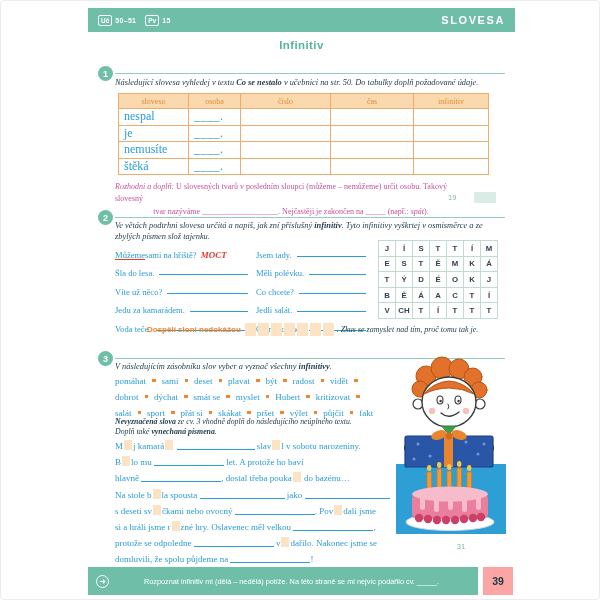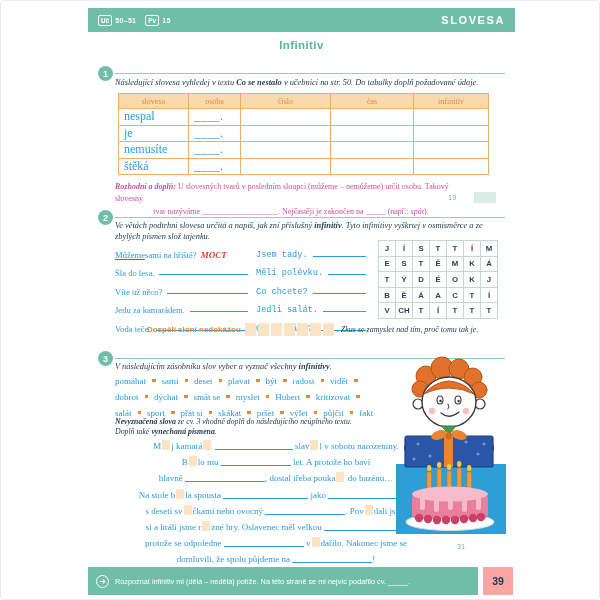--- a/index.html
+++ b/index.html
@@ -13,42 +13,42 @@
   .badge { border:1px solid #fff; border-radius:2px; font-size:6.5px; font-weight:bold; padding:0px 2px; margin-right:3px; line-height:9px; }
   .badge-val { font-size:7px; font-weight:bold; margin-right:9px; letter-spacing:.3px; }
   .header-title { margin-left:auto; font-size:11px; font-weight:bold; letter-spacing:1.6px; }
   .page-title { position:absolute; left:0; top:39px; width:427px; text-align:center; color:#56b49a;
     font-family:"Liberation Sans",sans-serif; font-size:11.5px; font-weight:bold; letter-spacing:.4px; }
 
   .footer-bar { position:absolute; left:0; top:567px; width:390px; height:28px; background:#6fbfa8;
     display:flex; align-items:center; padding:0 8px; color:#fff; font-family:"Liberation Sans",sans-serif; }
   .f-icon { width:13px; height:13px; min-width:13px; border:1.3px solid #fff; border-radius:50%;
     display:flex; align-items:center; justify-content:center; font-size:8px; margin-right:6px; }
-  .f-text { font-size:7.3px; }
+  .f-text { font-size:7.3px;margin-left:29px; }
   .page-num { position:absolute; left:395px; top:567px; width:30px; height:28px; background:#fca5a5;
     color:#173a45; font-family:"Liberation Sans",sans-serif; font-size:10.5px; font-weight:bold;
     display:flex; align-items:center; justify-content:center; }
 
   
   .ex-num { position:absolute; width:15px; height:15px; border-radius:50%; background:#6fbfa8; color:#fff;
     font-family:"Liberation Sans",sans-serif; font-size:9px; font-weight:bold;
     display:flex; align-items:center; justify-content:center; }
   .ex-line { position:absolute; height:1.2px; background:#93cdbb; }
   .inst { position:absolute; font-style:italic; color:#27404f; font-size:8.4px; line-height:1.25; }
   .inst b { font-weight:bold; }
 
   
   .tbl { position:absolute; left:30px; top:93px; border-collapse:collapse; table-layout:fixed; }
   .tbl th { background:#fbd9ae; color:#dd8c3c; font-weight:normal; font-size:8px; height:15px;
     border:1px solid #f0ac6b; font-family:"Liberation Serif",serif; }
   .tbl td { border:1px solid #f0ac6b; height:16.5px; color:#2b9cd8; font-size:12px; padding-left:5px; }
   .osoba-blank { color:#2b9cd8; letter-spacing:.5px; }
 
   .decide { position:absolute; left:27px; top:181px; width:352px; font-size:8px; color:#c9509c; line-height:1.55; }
-  .decide .dlabel { font-weight:bold; font-style:italic; }
+  .decide .dlabel { font-weight:normal; font-style:italic; }
   .decide .c2 { text-align:center; }
   .score { position:absolute; display:flex; align-items:center; gap:18px; }
   .score-num { color:#7fb7a6; font-family:"Liberation Sans",sans-serif; font-size:7.5px; }
   .score-box { width:22px; height:11px; background:#d9ece5; }
 
   
   .sent-col { position:absolute; font-size:8.6px; color:#2b9cd8; }
   .sent { display:flex; align-items:flex-end; height:18.6px; white-space:nowrap; }
   .sent .blank { flex:1; border-bottom:.9px solid #2b9cd8; margin:0 2px 3px 5px; min-width:20px; }
   .u-red { text-decoration:underline; text-decoration-color:#e03c31; }
@@ -61,21 +61,21 @@
   .eleph { position:absolute; left:27px; top:323px; display:flex; align-items:center; font-size:8px; }
   .eleph .olabel { color:#f0862e; font-weight:bold; font-family:"Liberation Sans",sans-serif; margin-right:4px;padding-left:32px; }
   .lboxes { display:flex; gap:2px; margin-right:3px; }
   .lbox-lg { width:11px; height:13px; background:#fce3c3; }
   .eleph .erest { font-style:italic; color:#27404f; }
 
   
   .wordbank { position:absolute; left:27px; top:373px; width:300px; font-size:9px; color:#2b9cd8; line-height:16px; }
   .bullet { display:inline-block; width:3.5px; height:3.5px; background:#f0862e; margin:0 6px; vertical-align:2px; }
   .fill { position:absolute; left:27px; top:438px; width:322px; font-size:9px; color:#2b9cd8; line-height:16.2px; }
-  .fill .ln { white-space:nowrap;text-align:center; }
+  .fill .ln { white-space:nowrap; }
   .lbox { display:inline-block; width:8px; height:10px; background:#fce3c3; margin:0 1px; vertical-align:-1px; }
   .fblank { display:inline-block; border-bottom:.9px solid #2b9cd8; height:10px; vertical-align:-1px; }.w70{width:70px}.w78{width:78px}.w80{width:80px}.w85{width:85px}
 
   .illus { position:absolute; left:308px; top:356px; width:114px; height:180px; }
 </style>
 </head>
 <body>
 
 <div class="frame"></div>
 <div class="page">
@@ -169,21 +169,21 @@
       </div>
     <div class="sent">
         <span>Jedu za kamarádem.</span>
         <span class="blank"></span>
       </div>
     <div class="sent">
         <span>Voda teče.</span>
         <span class="blank"></span>
       </div>
   </div>
-  <div class="sent-col" style="left:168px;top:241px;width:112px;font-family:Liberation Mono, monospace;">
+  <div class="sent-col" style="left:168px;top:241px;width:112px;">
     <div class="sent">
         <span>Jsem tady.</span>
         <span class="blank"></span>
       </div>
     <div class="sent">
         <span>Měli polévku.</span>
         <span class="blank"></span>
       </div>
     <div class="sent">
         <span>Co chcete?</span>

